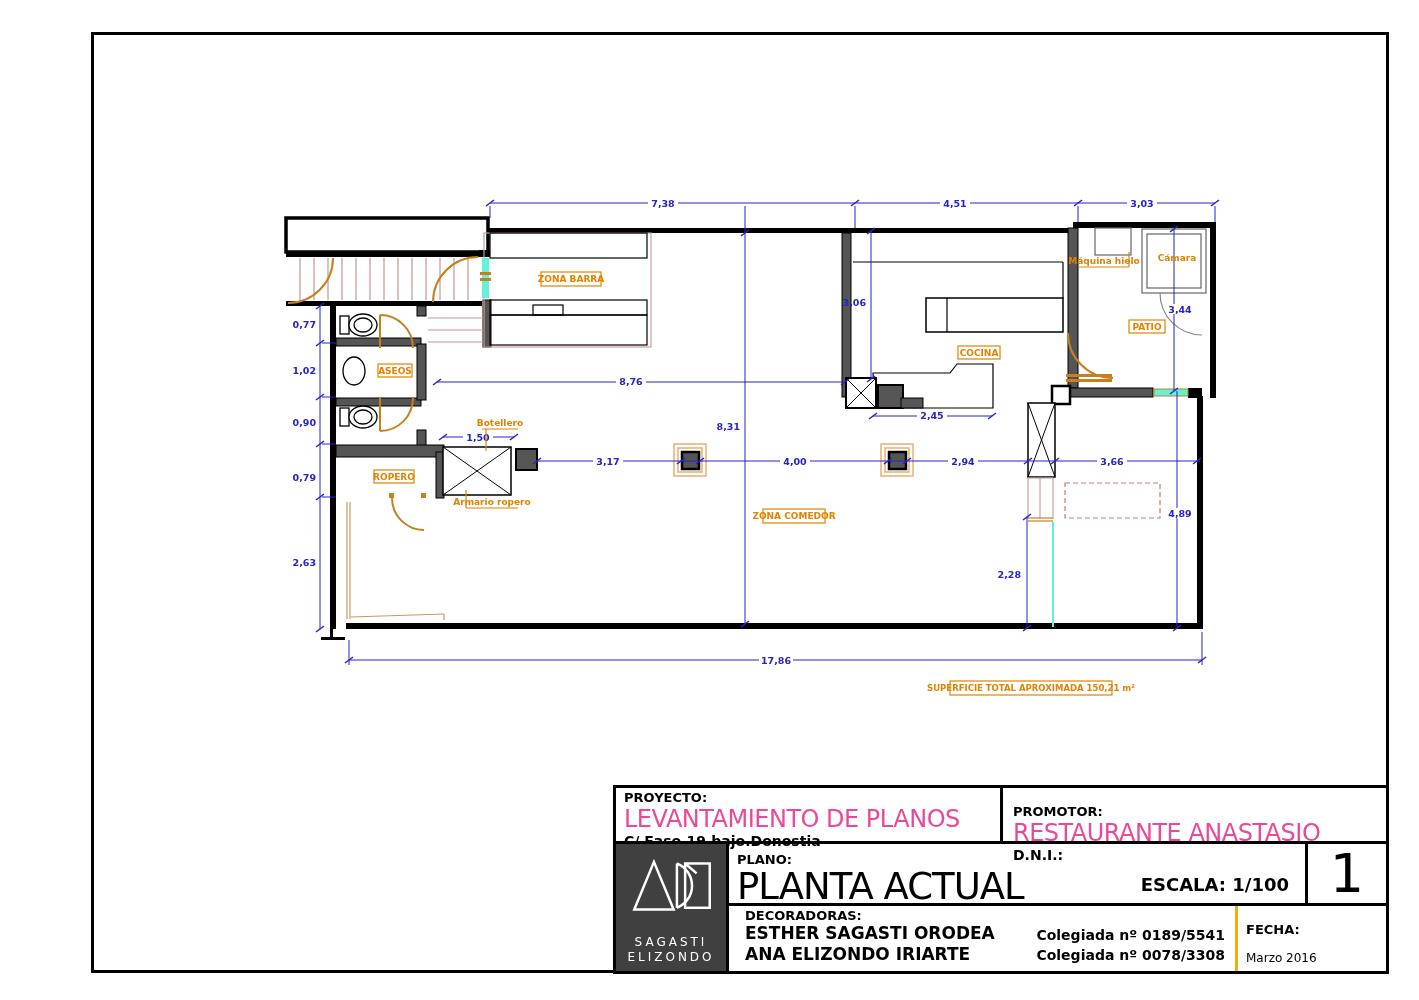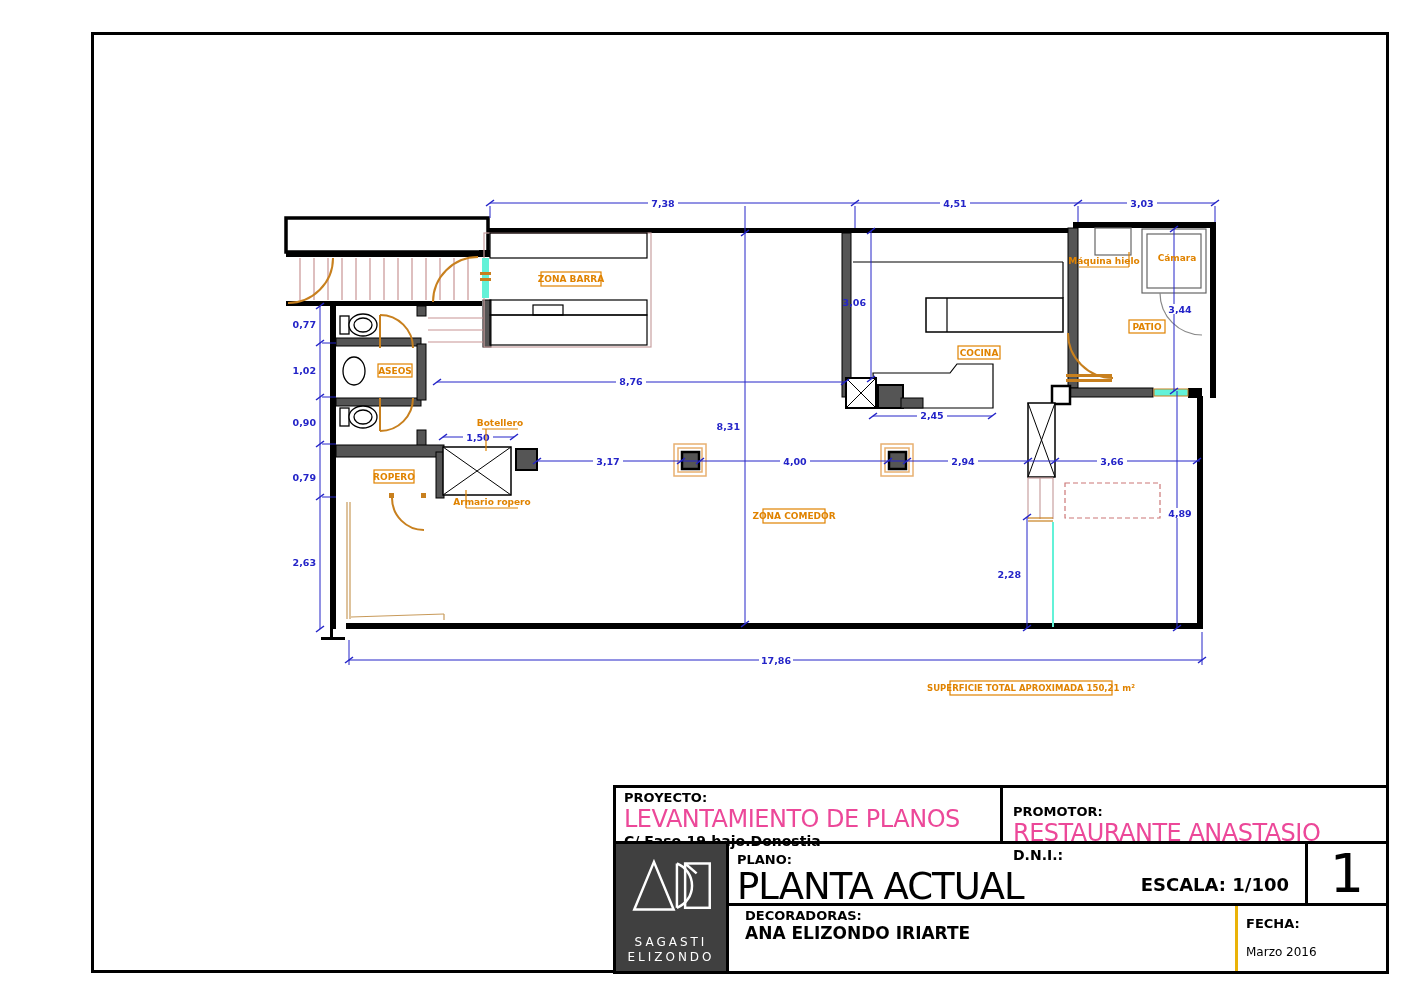--- a/index.html
+++ b/index.html
@@ -11,21 +11,21 @@
   #title-block .cell{position:absolute;box-sizing:border-box;}
   .lbl{font-size:13px;font-weight:700;color:#000;}
   .big{font-size:24px;color:#ec4899;letter-spacing:-0.5px;white-space:nowrap;}
   .addr{font-size:14px;font-weight:700;color:#000;}
   #cell-proyecto{left:0;top:0;width:387px;height:56px;border-right:3px solid #000;border-bottom:3px solid #000;padding:2px 8px;}
   #cell-promotor{left:387px;top:0;right:0;height:56px;border-bottom:3px solid #000;padding:16px 10px;}
   #cell-logo{left:0;top:56px;width:113px;bottom:0;border-right:3px solid #000;background:#404040;}
   #cell-plano{left:113px;top:56px;width:579px;height:62px;border-right:3px solid #000;border-bottom:3px solid #000;padding:8px 8px;}
   #cell-num{left:692px;top:56px;right:0;height:62px;border-bottom:3px solid #000;text-align:center;}
   #cell-decoradoras{left:113px;top:118px;width:509px;bottom:0;border-right:3px solid #eab308;padding:2px 16px;}
-  #cell-fecha{left:622px;top:118px;right:0;bottom:0;padding:10px 8px;}
+  #cell-fecha{left:622px;top:118px;right:0;bottom:0;padding:16px 8px;}
   #plano-title{font-size:37px;letter-spacing:-1px;line-height:40px;white-space:nowrap;}
   #escala{position:absolute;right:16px;bottom:8px;font-size:18px;font-weight:700;}
   #sheet-num{font-size:54px;line-height:60px;}
   .decor-name{font-size:17px;font-weight:700;line-height:21px;white-space:nowrap;}
   .colegiada{font-size:14px;font-weight:700;line-height:20px;text-align:right;white-space:nowrap;}
   #colegiada-box{position:absolute;right:10px;bottom:6px;}
   #fecha-value{font-size:12px;margin-top:14px;}
   #logo-text{position:absolute;left:0;right:0;bottom:6px;text-align:center;color:#fff;font-size:12px;letter-spacing:3px;line-height:15px;white-space:nowrap;}
   #logo-mark{position:absolute;left:14px;top:8px;}
 </style>
@@ -351,19 +351,24 @@
   <div id="cell-plano" class="cell">
     <div class="lbl">PLANO:</div>
     <div id="plano-title">PLANTA ACTUAL</div>
     <div id="escala">ESCALA: 1/100</div>
   </div>
   <div id="cell-num" class="cell">
     <div id="sheet-num">1</div>
   </div>
   <div id="cell-decoradoras" class="cell">
     <div class="lbl">DECORADORAS:</div>
+    <div class="decor-name">ESTHER SAGASTI ORODEA</div>
     <div class="decor-name">ANA ELIZONDO IRIARTE</div>
+    <div id="colegiada-box">
+      <div class="colegiada">Colegiada  nº 0189/5541</div>
+      <div class="colegiada">Colegiada  nº 0078/3308</div>
+    </div>
   </div>
   <div id="cell-fecha" class="cell">
     <div class="lbl">FECHA:</div>
     <div id="fecha-value">Marzo 2016</div>
   </div>
 </div>
 
 </body></html>

